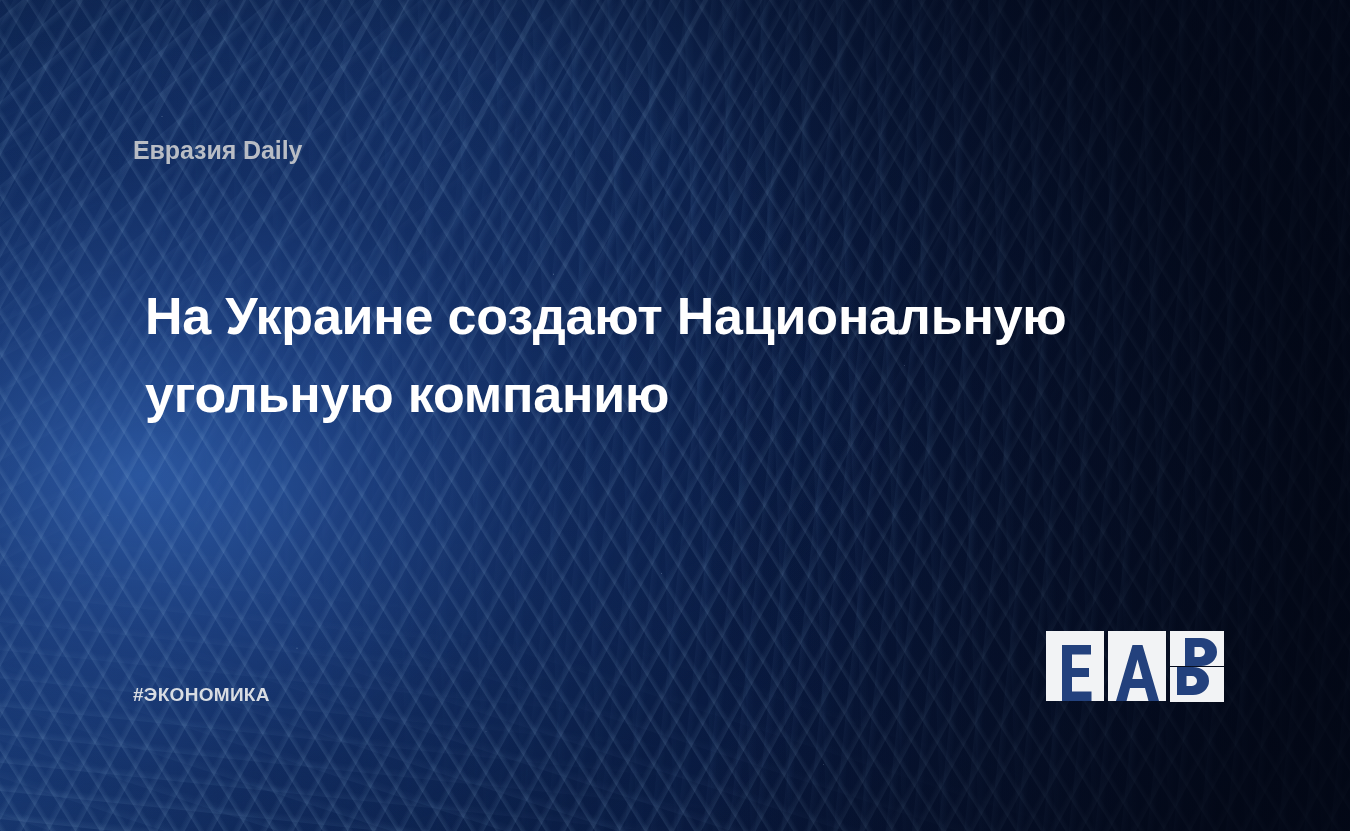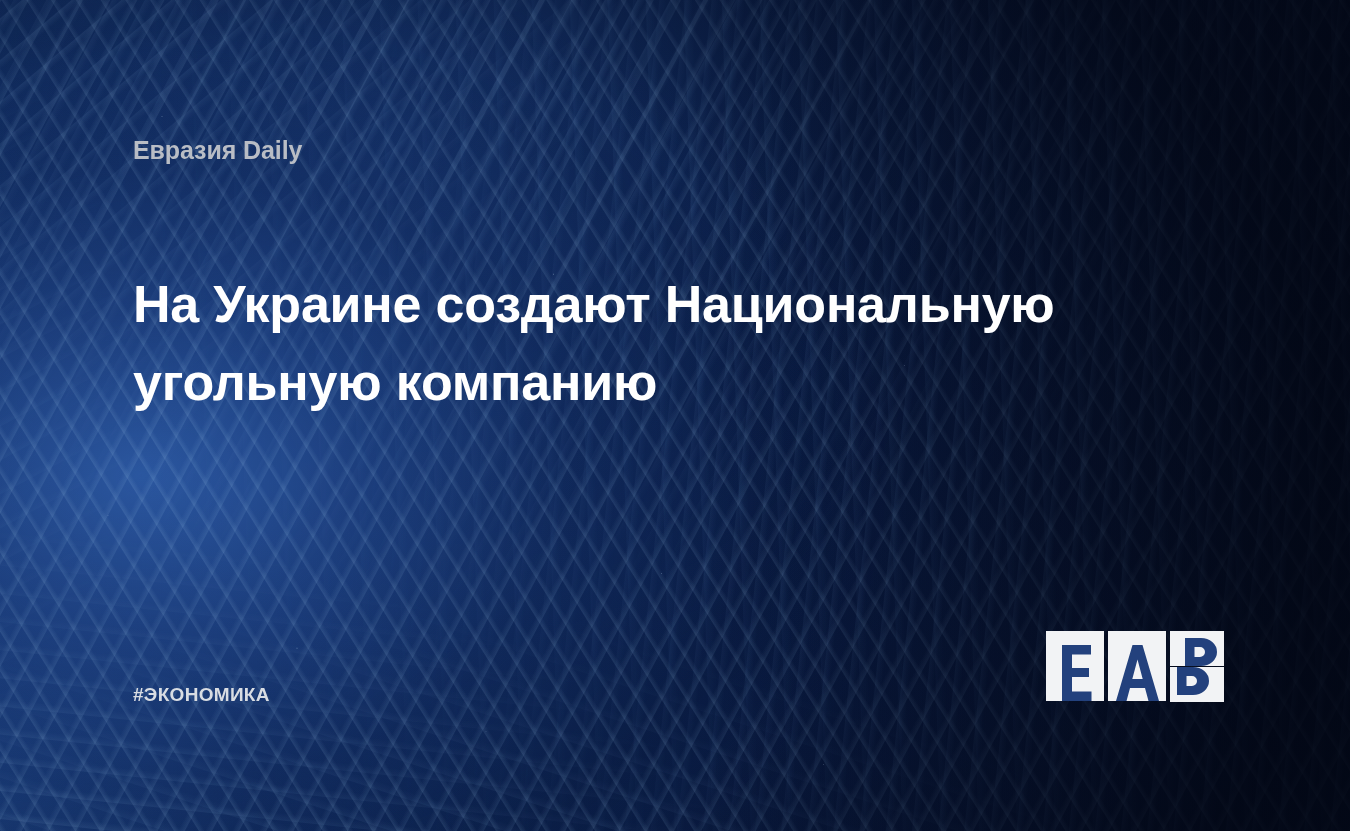--- a/index.html
+++ b/index.html
@@ -243,21 +243,21 @@
     letter-spacing: -0.1px;
     color: #b9bdc5;
     white-space: nowrap;
   }
 
   .headline {
     position: absolute;
     left: 133px;
     top: 265px;
     width: 990px;
-    margin: 0;
+    margin: 12px;
     font-size: 52px;
     line-height: 78px;
     font-weight: 700;
     letter-spacing: -0.2px;
     color: #ffffff;
   }
 
   .topic-tag {
     position: absolute;
     left: 133px;

